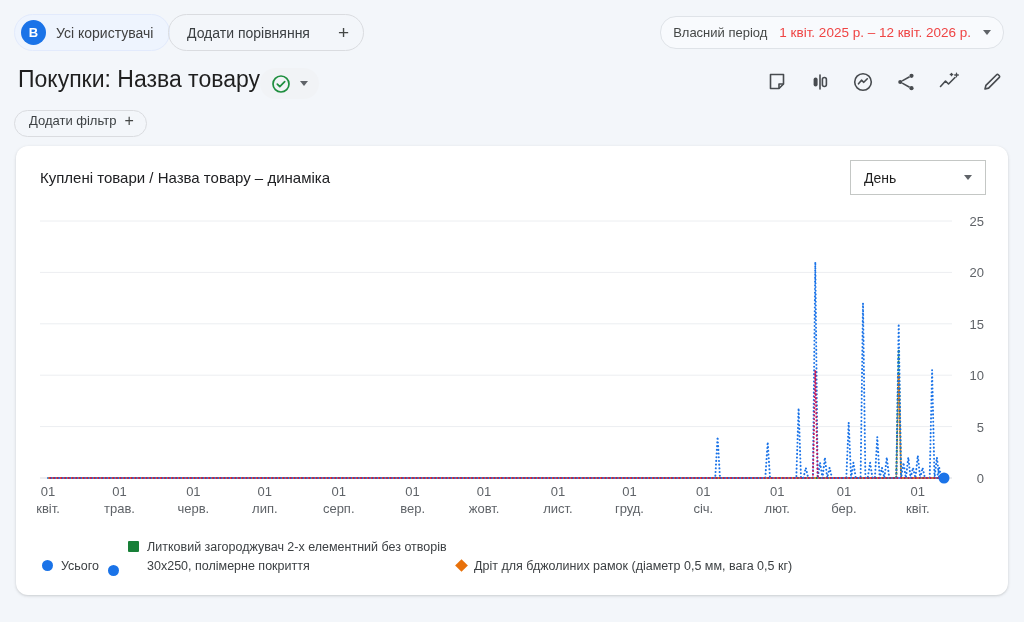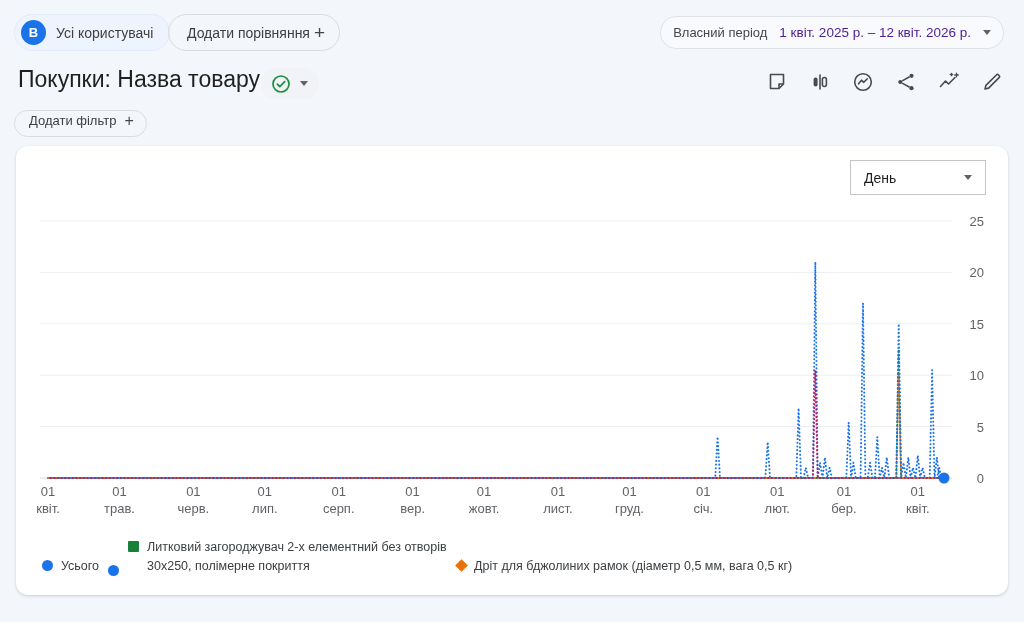--- a/index.html
+++ b/index.html
@@ -26,34 +26,34 @@
     background:#eef4fe; border:1px solid #e2eafc; border-radius:20px;
     cursor:pointer;
   }
   .audience-badge {
     width:25px; height:25px; border-radius:50%;
     background:#1a73e8; color:#fff; font-size:13px; font-weight:bold;
     display:flex; align-items:center; justify-content:center;
   }
   .audience-label { color:#404040; font-size:14px; }
   .pill-btn {
-    position:absolute; display:flex; align-items:center; gap:4px;
+    position:absolute; display:flex; align-items:center; gap:28px;
     border:1px solid #dadce0; border-radius:20px; background:transparent;
     color:#3c4043; font-size:14px; cursor:pointer;
   }
   .add-comparison { left:168px; top:14px; height:37px; padding:0 14px 0 18px; }
   .plus-glyph { font-size:19px; color:#444746; font-weight:400; line-height:1; }
   .date-control {
     position:absolute; right:20px; top:16px; height:33px;
     display:flex; align-items:center; gap:12px; padding:0 12px;
     background:#f8fafd; border:1px solid #dfe3e8; border-radius:16px;
     cursor:pointer;
   }
   .date-type { font-size:13px; color:#444746; }
-  .date-range { font-size:13.5px; color:#4c1d95; }
+  .date-range { font-size:13.5px; color:#ef4444; }
   
   .page-title {
     position:absolute; left:18px; top:66px;
     font-size:23px; font-weight:400; color:#1f1f1f;
   }
   .verified-pill {
     position:absolute; left:260px; top:68px; height:31px;
     display:flex; align-items:center; gap:9px; padding:0 11px;
     background:#f1f3f6; border-radius:16px; cursor:pointer;
   }
@@ -153,20 +153,21 @@
     <path d="M5 19l.9-3.6L16.6 4.7a1.2 1.2 0 0 1 1.7 0l1 1a1.2 1.2 0 0 1 0 1.7L8.6 18.1 5 19z" fill="none" stroke="currentColor" stroke-width="1.6" stroke-linejoin="round"></path>
   </svg>
 </div>
 
 <div class="pill-btn add-filter">
   <span>Додати фільтр</span>
   <span class="plus-glyph">+</span>
 </div>
 
 <div class="card">
+  <div class="card-title">Куплені товари / Назва товару – динаміка</div>
 
   <div class="granularity-select">
     <span>День</span>
     <span class="caret"></span>
   </div>
 
   <svg id="chart-svg" width="992" height="449" viewBox="0 0 992 449">
       <line x1="24" x2="936" y1="332" y2="332" stroke="#dadce0" stroke-width="1"></line>
       <text x="968" y="337" text-anchor="end" fill="#5f6368" font-size="13">0</text>
       <line x1="24" x2="936" y1="280.6" y2="280.6" stroke="#eceef1" stroke-width="1"></line>

